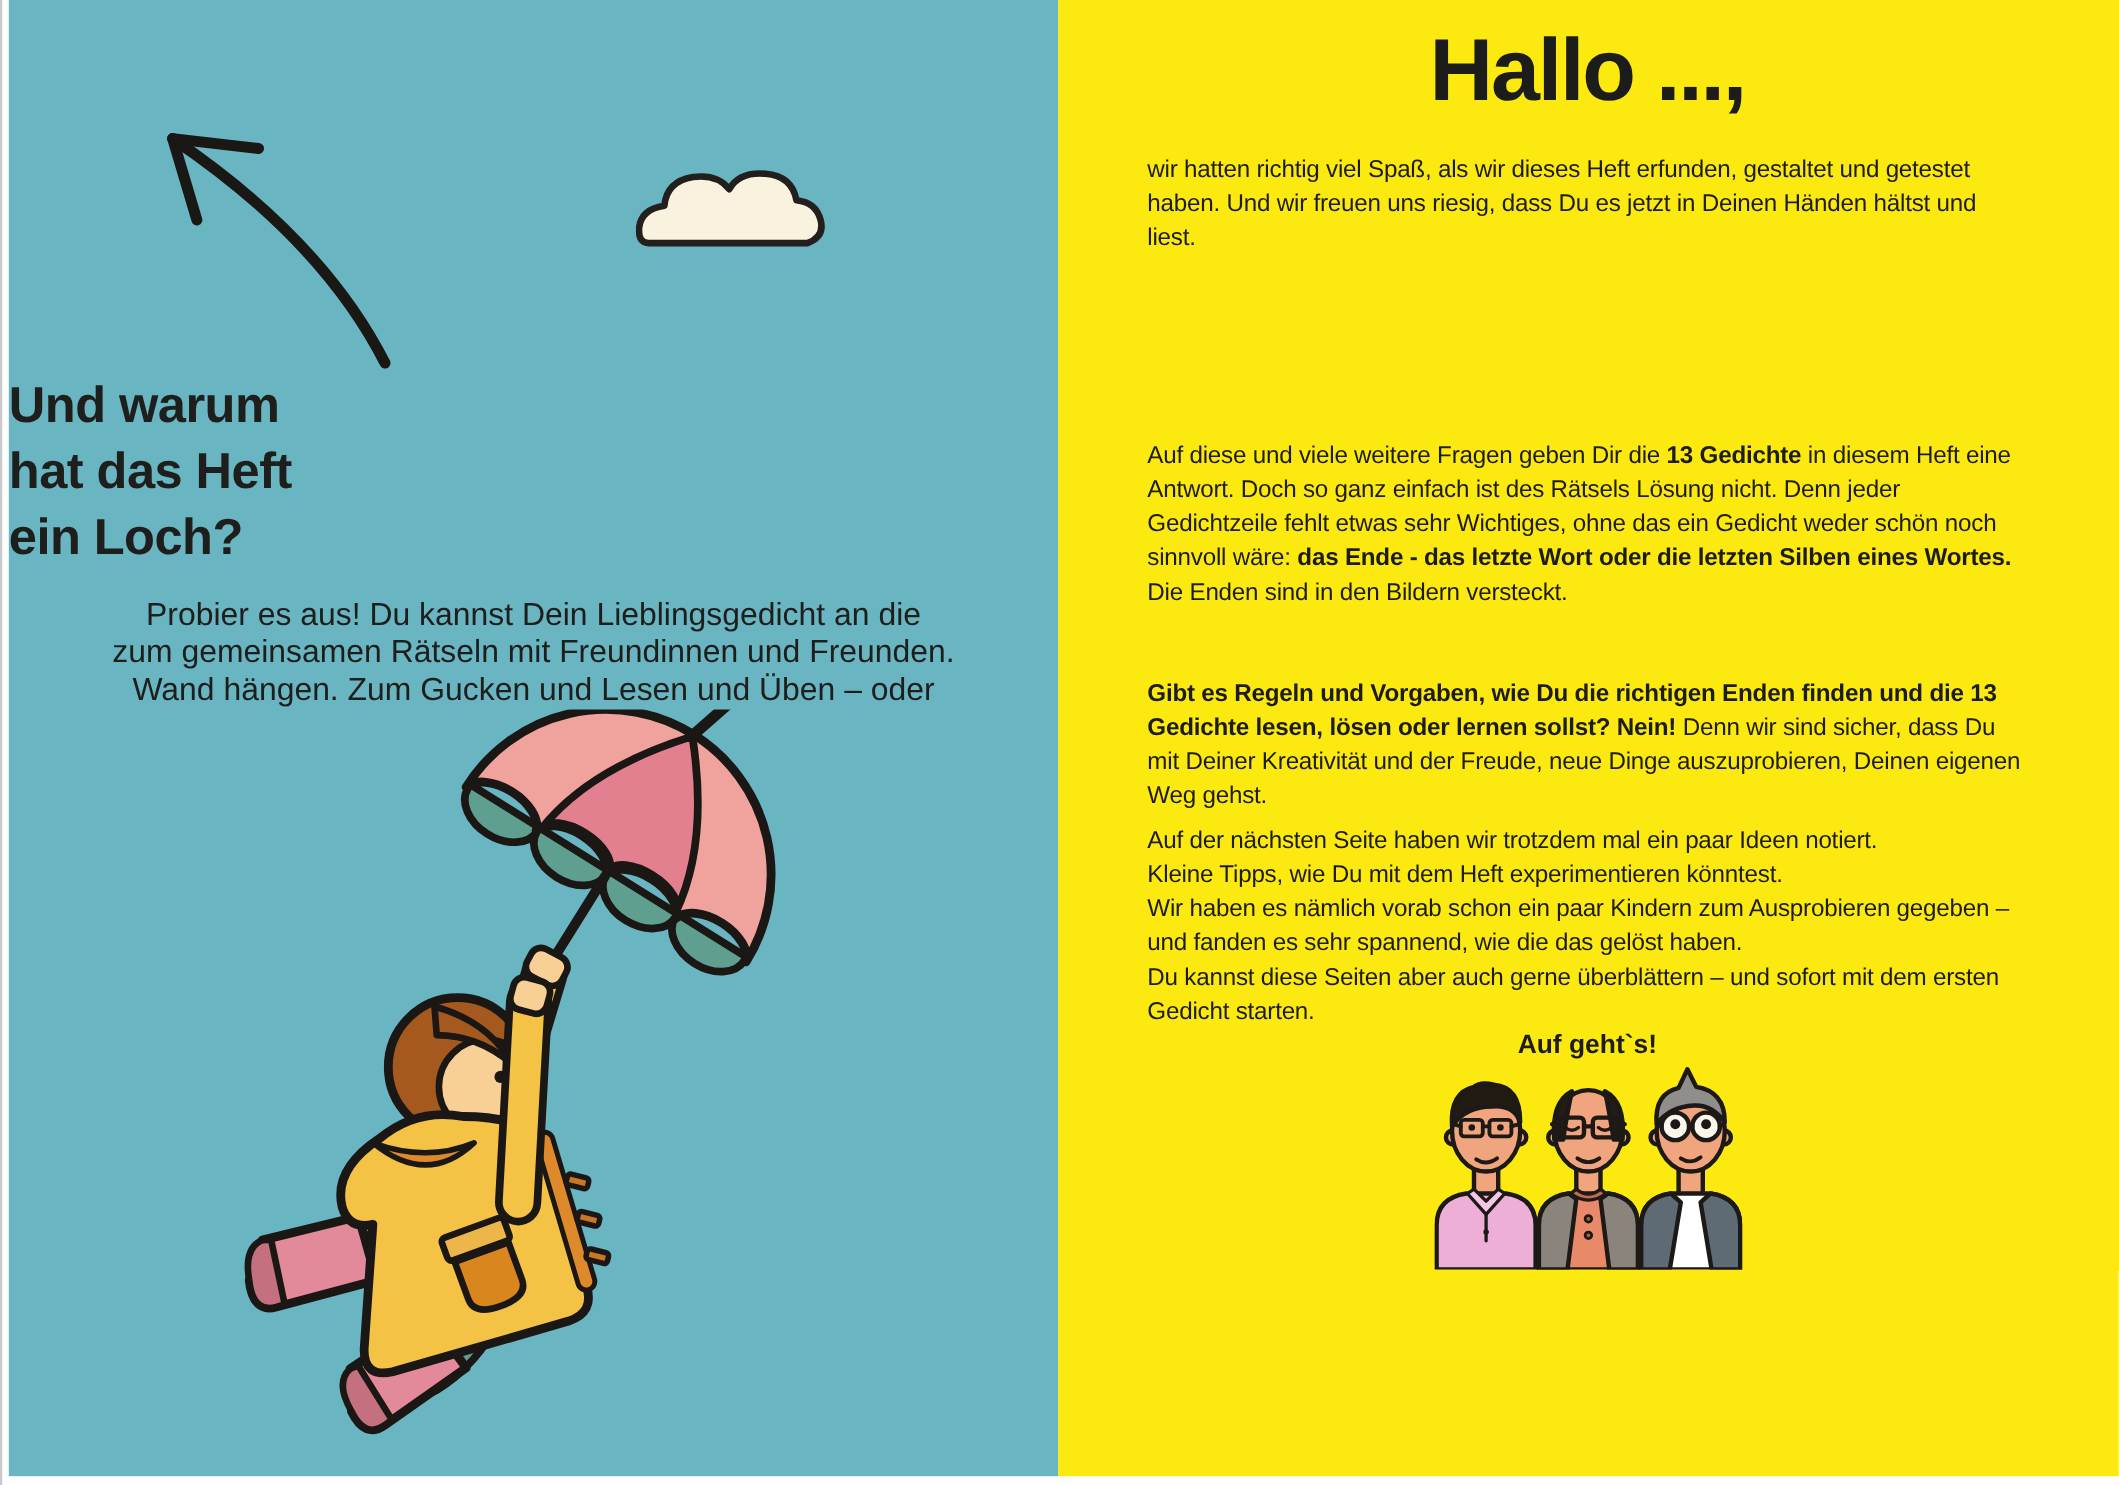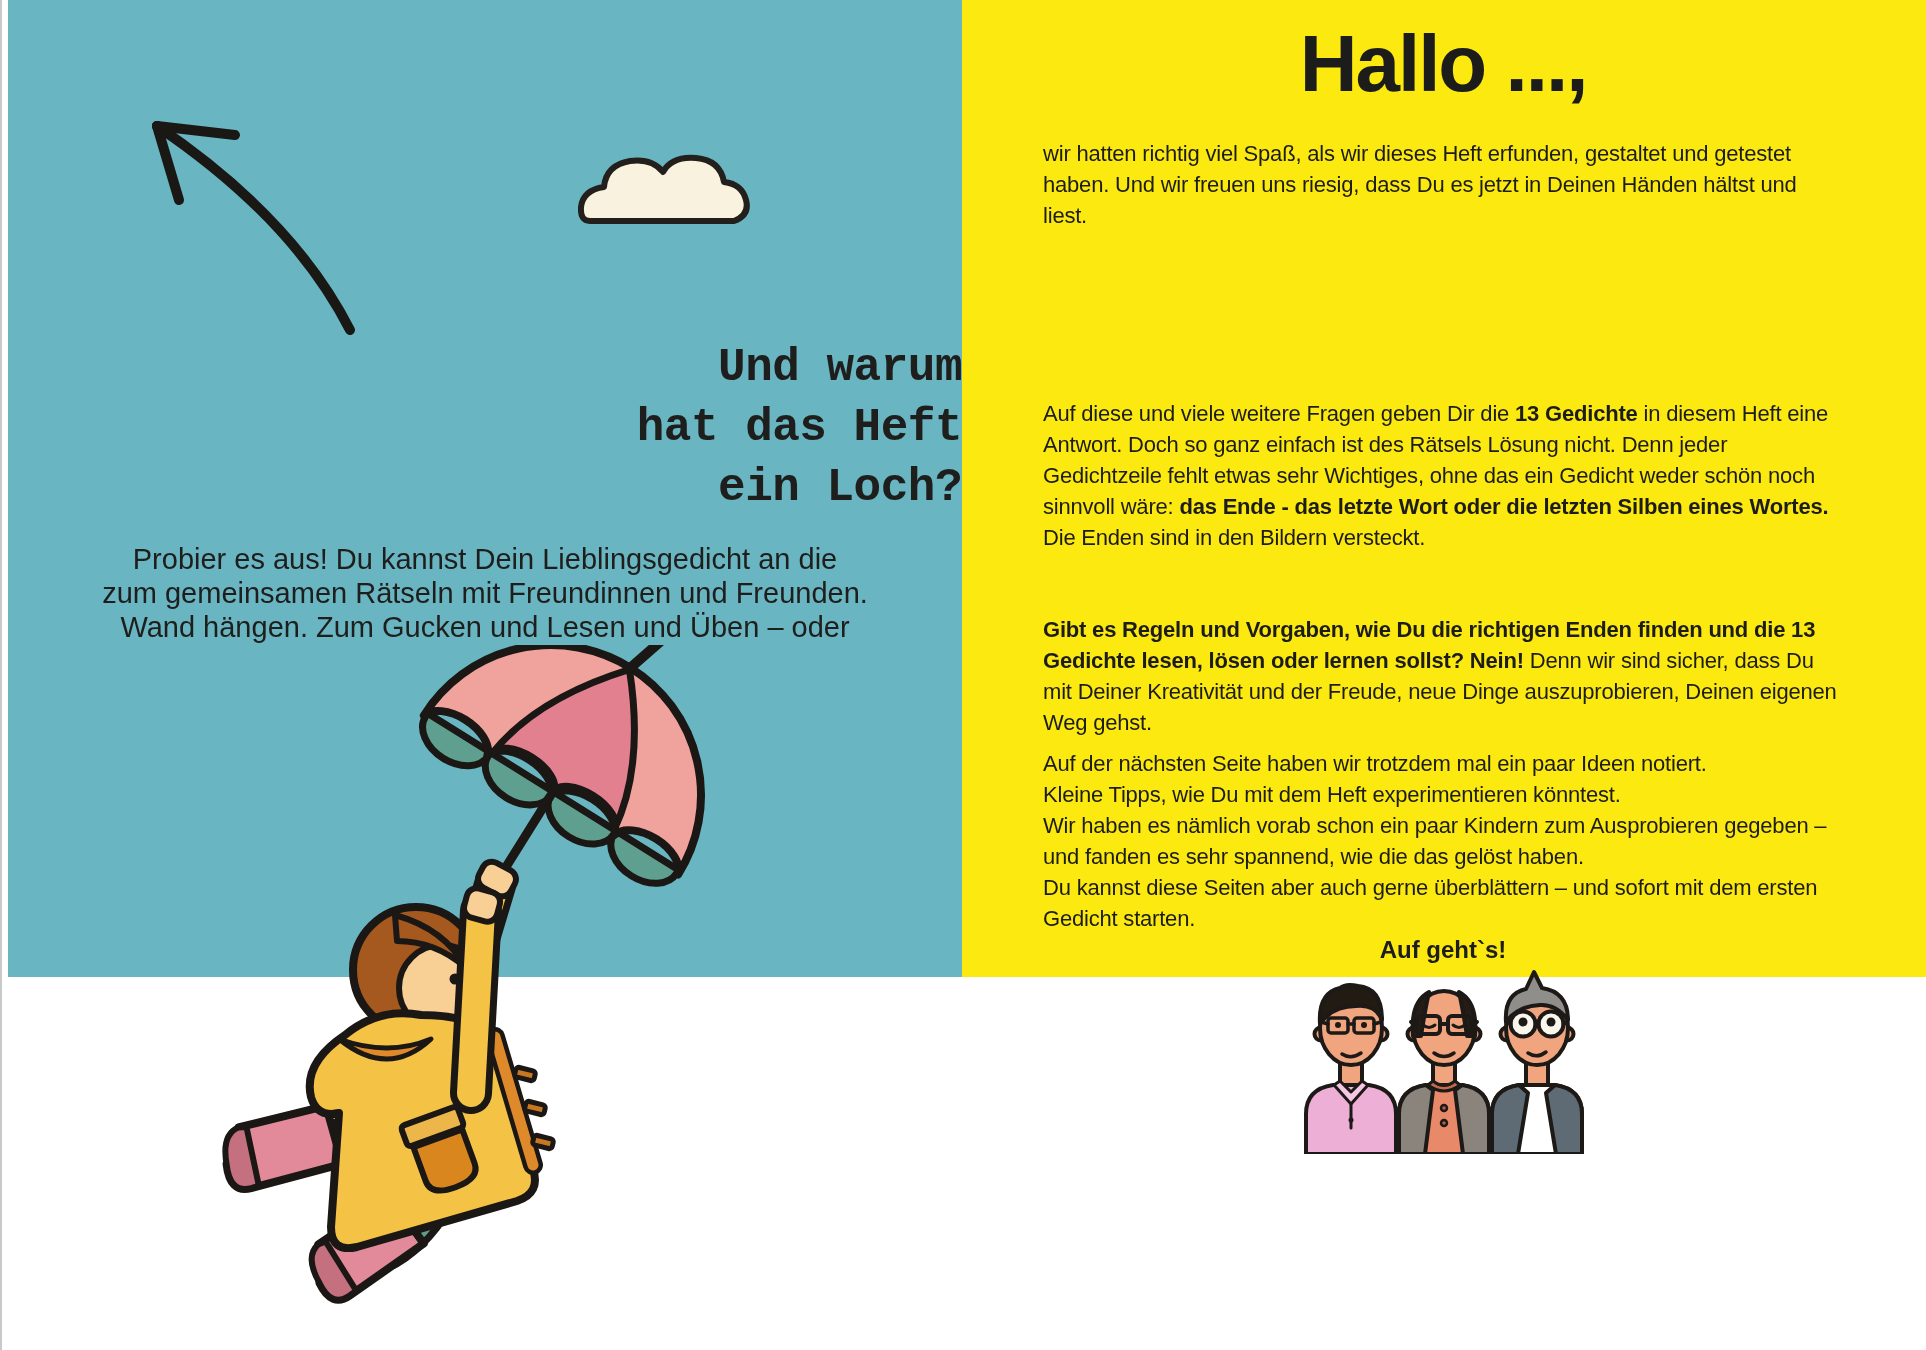--- a/index.html
+++ b/index.html
@@ -5,29 +5,29 @@
   html,body{margin:0;padding:0;}
   body{
     width:1926px;height:1350px;
     background:#ffffff;
     font-family:"Liberation Sans", sans-serif;
     color:#1d1d1b;
     position:relative;
     overflow:hidden;
   }
   .edge-line{position:absolute;left:0;top:0;width:2px;height:1350px;background:#c9c9c9;}
-  .page{position:absolute;top:0;height:977px;}
+  .page{position:absolute;top:0;height:1342px;}
   #left-page{left:8px;width:954px;}
   #right-page{left:962px;width:964px;}
 
   
   .lp-heading{
     position:absolute;top:338px;left:0;width:100%;
-    text-align:right;font-size:46px;line-height:60px;font-weight:700;
-    letter-spacing:-0.5px;color:#1e1e1c;font-family:Liberation Mono, monospace;
+    text-align:left;font-size:46px;line-height:60px;font-weight:700;
+    letter-spacing:-0.5px;color:#1e1e1c;
   }
   .lp-paragraph{
     position:absolute;top:542px;left:0;width:100%;
     text-align:center;font-size:29px;line-height:34px;color:#1e1e1c;
   }
   .abs{position:absolute;}
 
   
   .rp-col{position:absolute;left:81px;width:800px;}
   .rp-heading{

